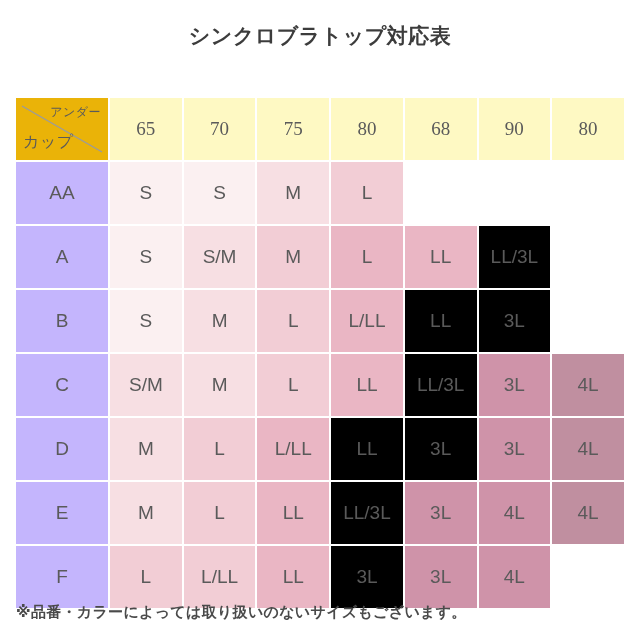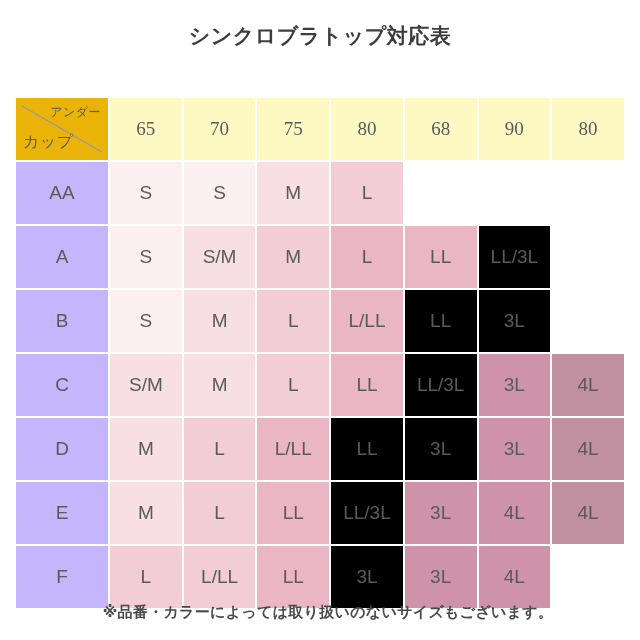--- a/index.html
+++ b/index.html
@@ -98,21 +98,20 @@
   .c-l3 { background: #f2cdd5; }
   .c-l4 { background: #eab6c4; color: #ffffff; }
   .c-l5 { background: #000000; color: #ffffff; }
   .c-l6 { background: #cf93a9; color: #ffffff; }
   .c-l7 { background: #c08fa0; color: #ffffff; }
   .footnote {
     position: absolute;
     left: 16px;
     right: 0;
     bottom: 18px;
-    text-align: center;
     font-size: 15px;
     font-weight: bold;
     color: #4a4a4a;
     letter-spacing: 0.3px;
   }
 </style>
 </head>
 <body>
 
 <div class="page">

